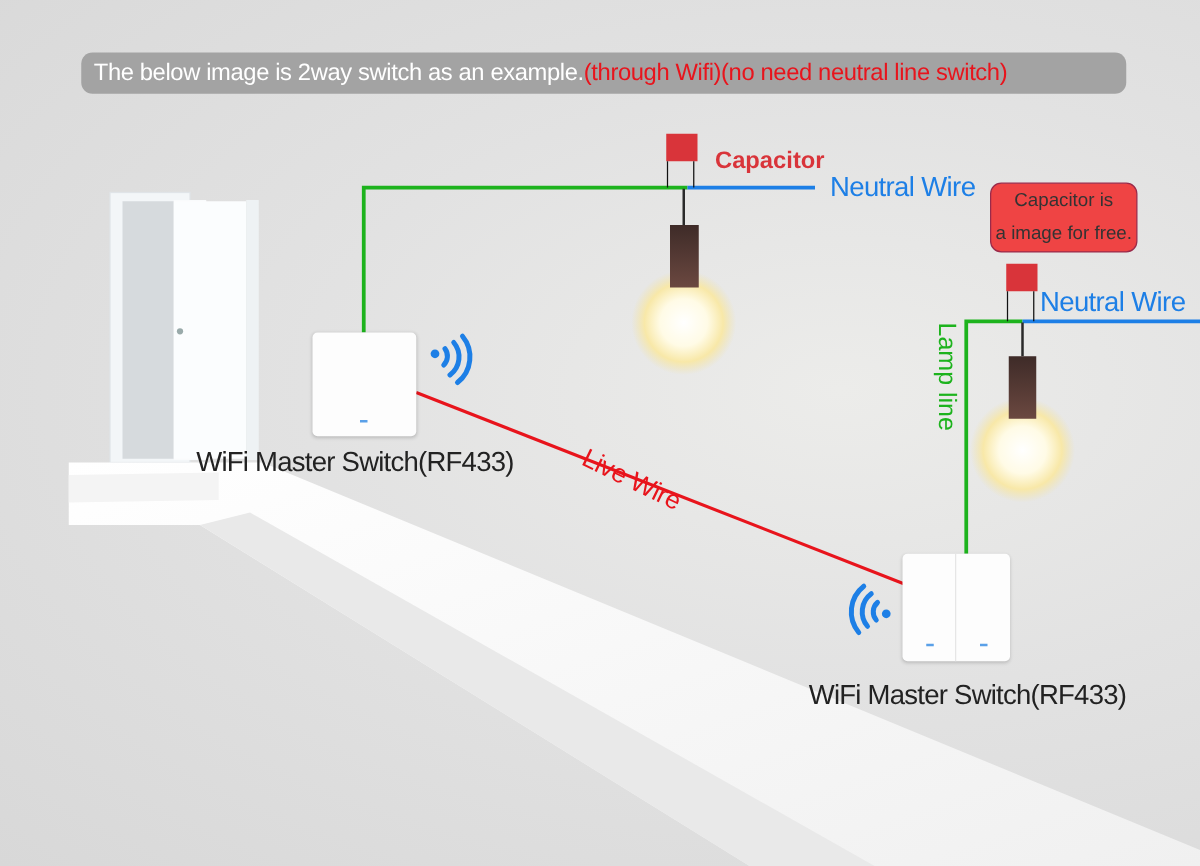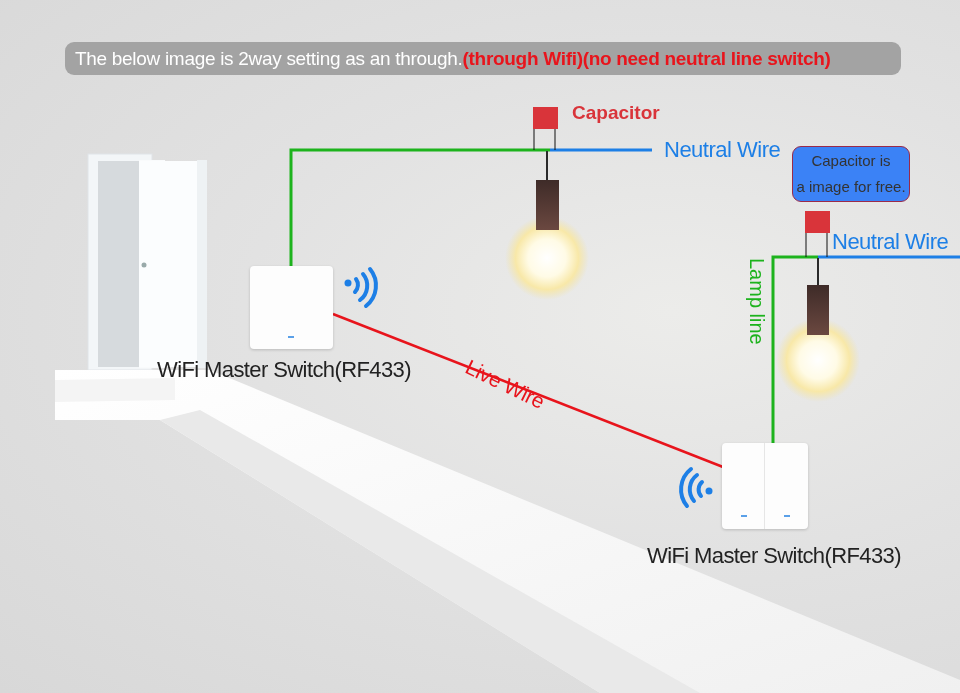--- a/index.html
+++ b/index.html
@@ -1,43 +1,43 @@
 <!DOCTYPE html>
 <html><head>
 <meta charset="utf-8">
 <style>
   html,body{margin:0;padding:0;}
   body{width:960px;height:693px;overflow:hidden;position:relative;
     font-family:"Liberation Sans","DejaVu Sans",sans-serif;
     background:radial-gradient(ellipse at 70% 45%,#ececea 0%,#e2e2e2 45%,#d8d8d8 100%);}
   .banner{position:absolute;left:65px;top:42px;width:836px;height:33px;border-radius:9px;
     background:#a3a3a3;color:#fff;font-size:19px;line-height:33px;padding-left:10px;box-sizing:border-box;white-space:nowrap;letter-spacing:-0.3px;}
-  .banner .red{color:#e8141c;font-weight:bold;}
+  .banner .red{color:#e8141c;}
   svg.scene{position:absolute;left:0;top:0;}
   .lbl{position:absolute;white-space:nowrap;}
-  .cap-label{left:572px;top:102px;color:#d9343a;font-weight:bold;font-size:19px;}
+  .cap-label{left:572px;top:118px;color:#d9343a;font-weight:bold;font-size:19px;}
   .neutral1{left:664px;top:137px;color:#1d7fe6;font-size:22px;letter-spacing:-0.5px;}
   .neutral2{left:832px;top:229px;color:#1d7fe6;font-size:22px;letter-spacing:-0.5px;}
   .gift{position:absolute;left:792px;top:146px;width:118px;height:56px;border:1.5px solid #9a2a4a;border-radius:9px;
-    background:#3b82f6;color:#333;font-size:15px;text-align:center;line-height:26px;box-sizing:border-box;padding-top:1px;}
+    background:#ef4444;color:#333;font-size:15px;text-align:center;line-height:26px;box-sizing:border-box;padding-top:1px;}
   .lamp-line{left:727px;top:290px;color:#1db31d;font-size:20px;transform:rotate(90deg);transform-origin:left top;left:768px;top:258px;}
   .live{left:472px;top:355px;color:#e8141c;font-size:21px;transform:rotate(26deg);transform-origin:left top;letter-spacing:-0.3px;}
   .sw-label1{left:157px;top:357px;color:#222;font-size:22px;letter-spacing:-0.6px;}
   .sw-label2{left:647px;top:543px;color:#222;font-size:22px;letter-spacing:-0.6px;}
   .switch{position:absolute;background:#fdfdfd;border-radius:4px;box-shadow:0 1px 3px rgba(0,0,0,0.18);}
   .sw1{left:250px;top:266px;width:83px;height:83px;}
   .sw2{left:722px;top:443px;width:86px;height:86px;}
   .gang{position:absolute;top:0;bottom:0;}
   .dash{position:absolute;width:6px;height:2px;background:#5aa0e8;}
 </style>
 </head>
 <body>
 
 <div class="banner">
-  <span>The below image is 2way setting as an through.</span><span class="red">(through Wifi)(no need neutral line switch)</span>
+  <span>The below image is 2way switch as an example.</span><span class="red">(through Wifi)(no need neutral line switch)</span>
 </div>
 
 <svg class="scene" width="960" height="693" viewBox="0 0 960 693">
   <defs>
     <radialGradient id="glow" cx="50%" cy="50%" r="50%">
       <stop offset="0%" stop-color="#ffffff"></stop>
       <stop offset="45%" stop-color="#fffbe6"></stop>
       <stop offset="75%" stop-color="#f8e8a8"></stop>
       <stop offset="100%" stop-color="#efe3b0" stop-opacity="0"></stop>
     </radialGradient>

